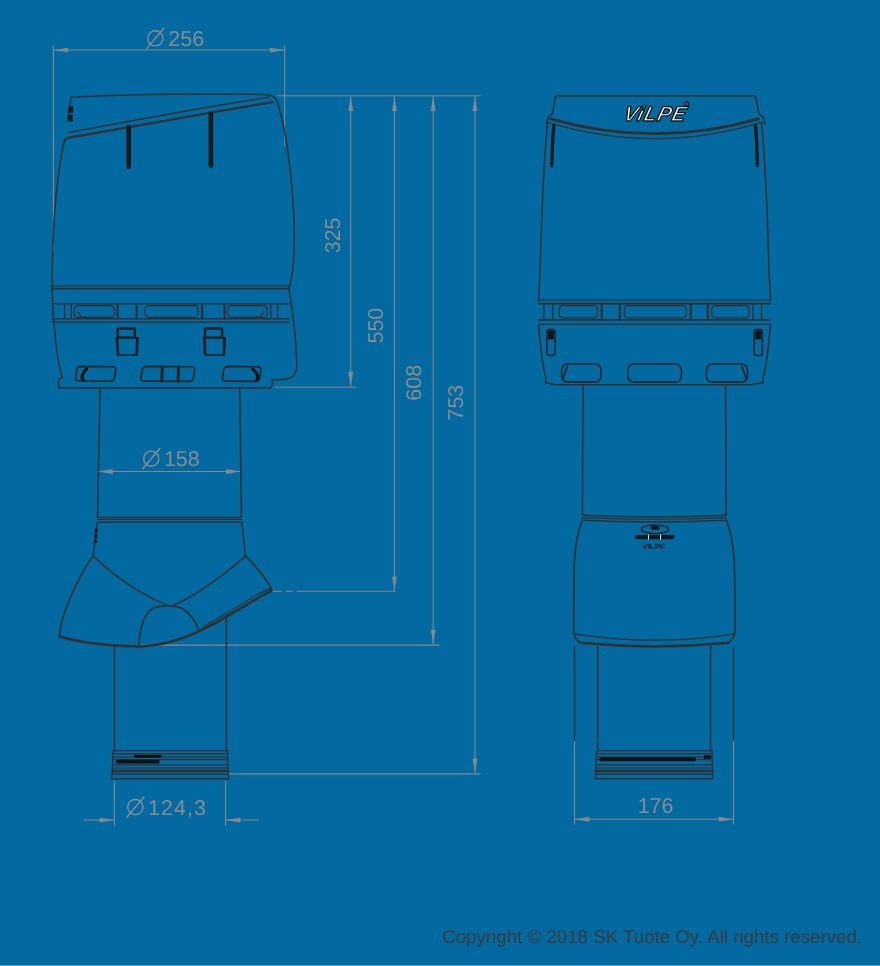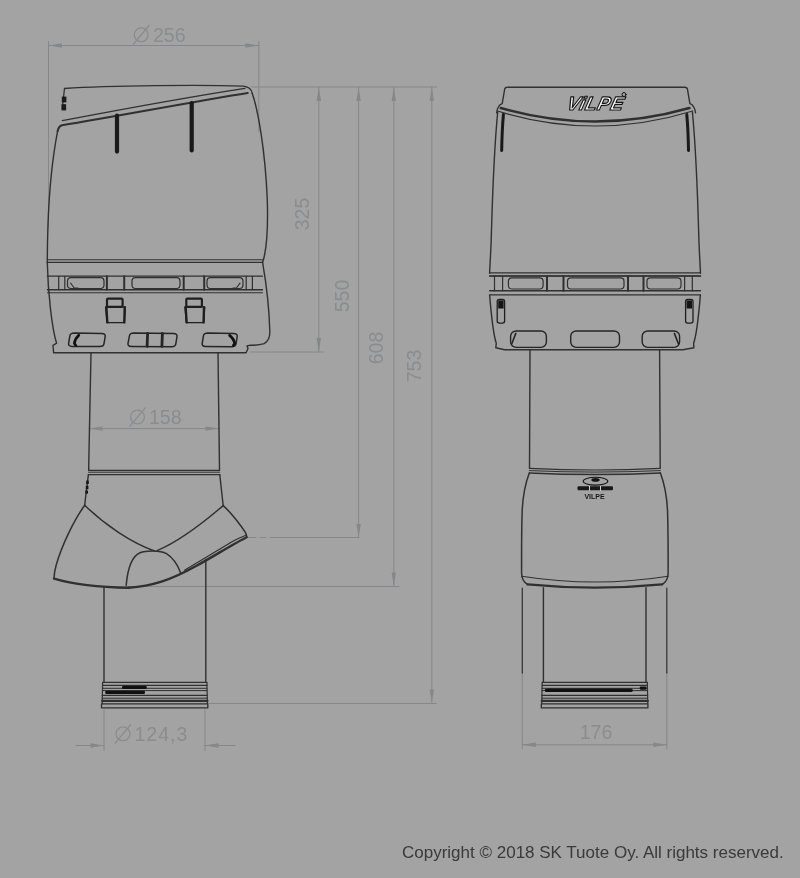--- a/index.html
+++ b/index.html
@@ -1,16 +1,16 @@
 <!DOCTYPE html>
 <html><head>
 <meta charset="utf-8">
 <style>
   html,body{margin:0;padding:0;background:#ffffff;}
-  .page{position:relative;width:800px;height:878px;background:#a3a3a3;overflow:hidden;}
+  .page{position:relative;width:800px;height:878px;background:#0369a1;overflow:hidden;}
   svg{position:absolute;top:0;left:0;}
   text{font-family:"Liberation Sans",sans-serif;-webkit-font-smoothing:antialiased;}
   *{-webkit-font-smoothing:antialiased;}
 </style>
 </head>
 <body>
 <div class="page">
 <svg width="800" height="878" viewBox="0 0 800 878">
 <g fill="none" stroke-linecap="round" stroke-linejoin="round">
 

